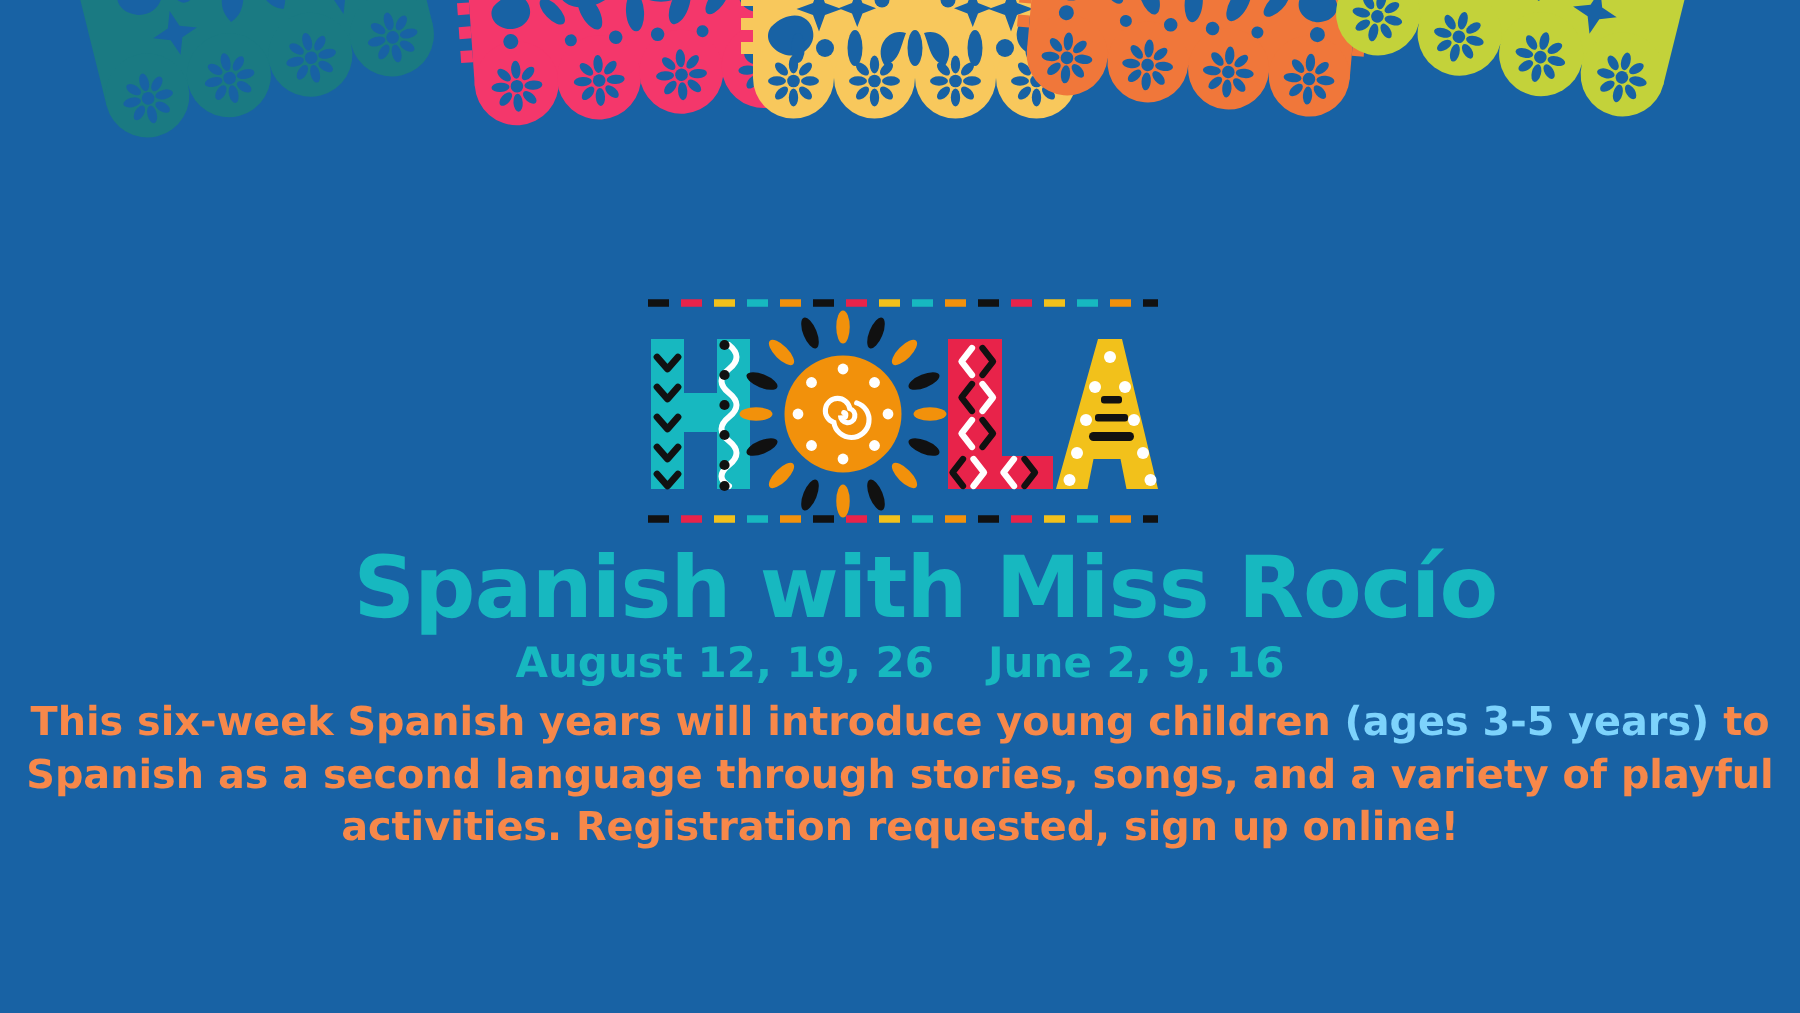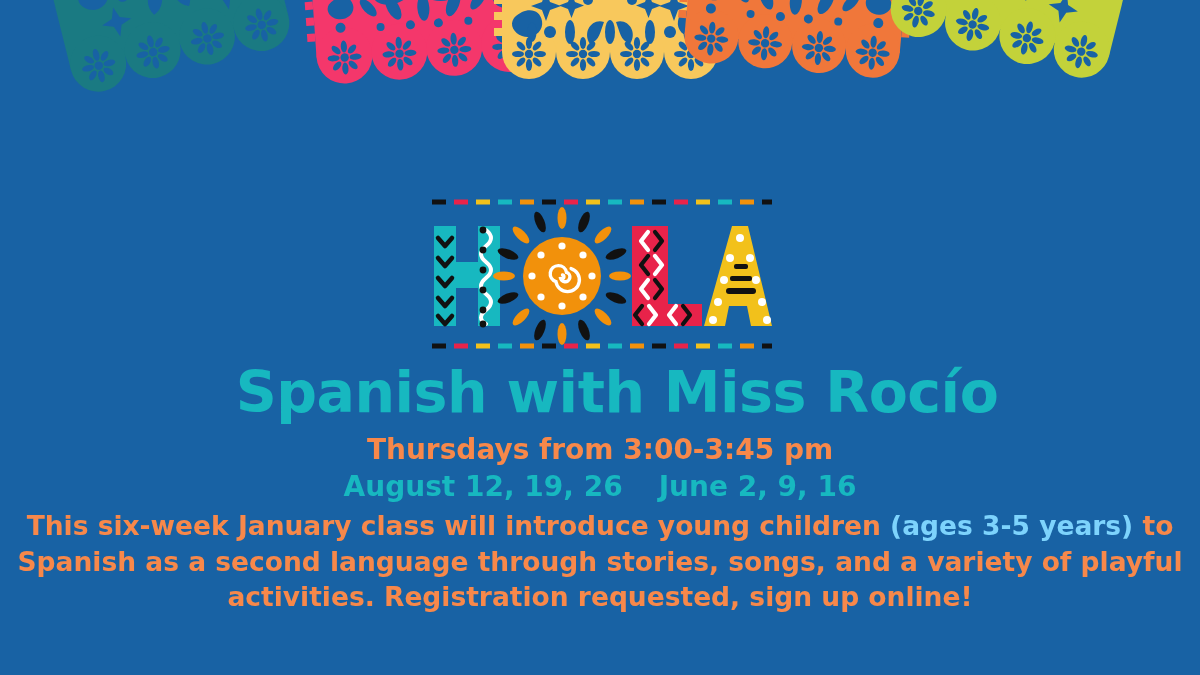--- a/index.html
+++ b/index.html
@@ -518,23 +518,22 @@
         <line x1="342" y1="150" x2="352" y2="150" stroke="#111111"></line>
       </g>
     </g>
   </svg>
 </div>
 
 <div id="text-block">
 
   <div id="main-title">Spanish with Miss Rocío</div>
 
-  <div class="sub-line" id="schedule-time">Thursdays from 3:00-3:45 pm</div>
 
   <div class="sub-line" id="schedule-dates">
     <span>August 12, 19, 26</span><span class="gap"></span><span>June 2, 9, 16</span>
   </div>
 
   <div id="description">
-    <span>This six-week January class will introduce young children </span><span class="teal-inline">(ages 3-5 years)</span><span> to Spanish as a second language through stories, songs, and a variety of playful activities. Registration requested, sign up online!</span>
+    <span>This six-week Spanish years will introduce young children </span><span class="teal-inline">(ages 3-5 years)</span><span> to Spanish as a second language through stories, songs, and a variety of playful activities. Registration requested, sign up online!</span>
   </div>
 
 </div>
 
 </body></html>

